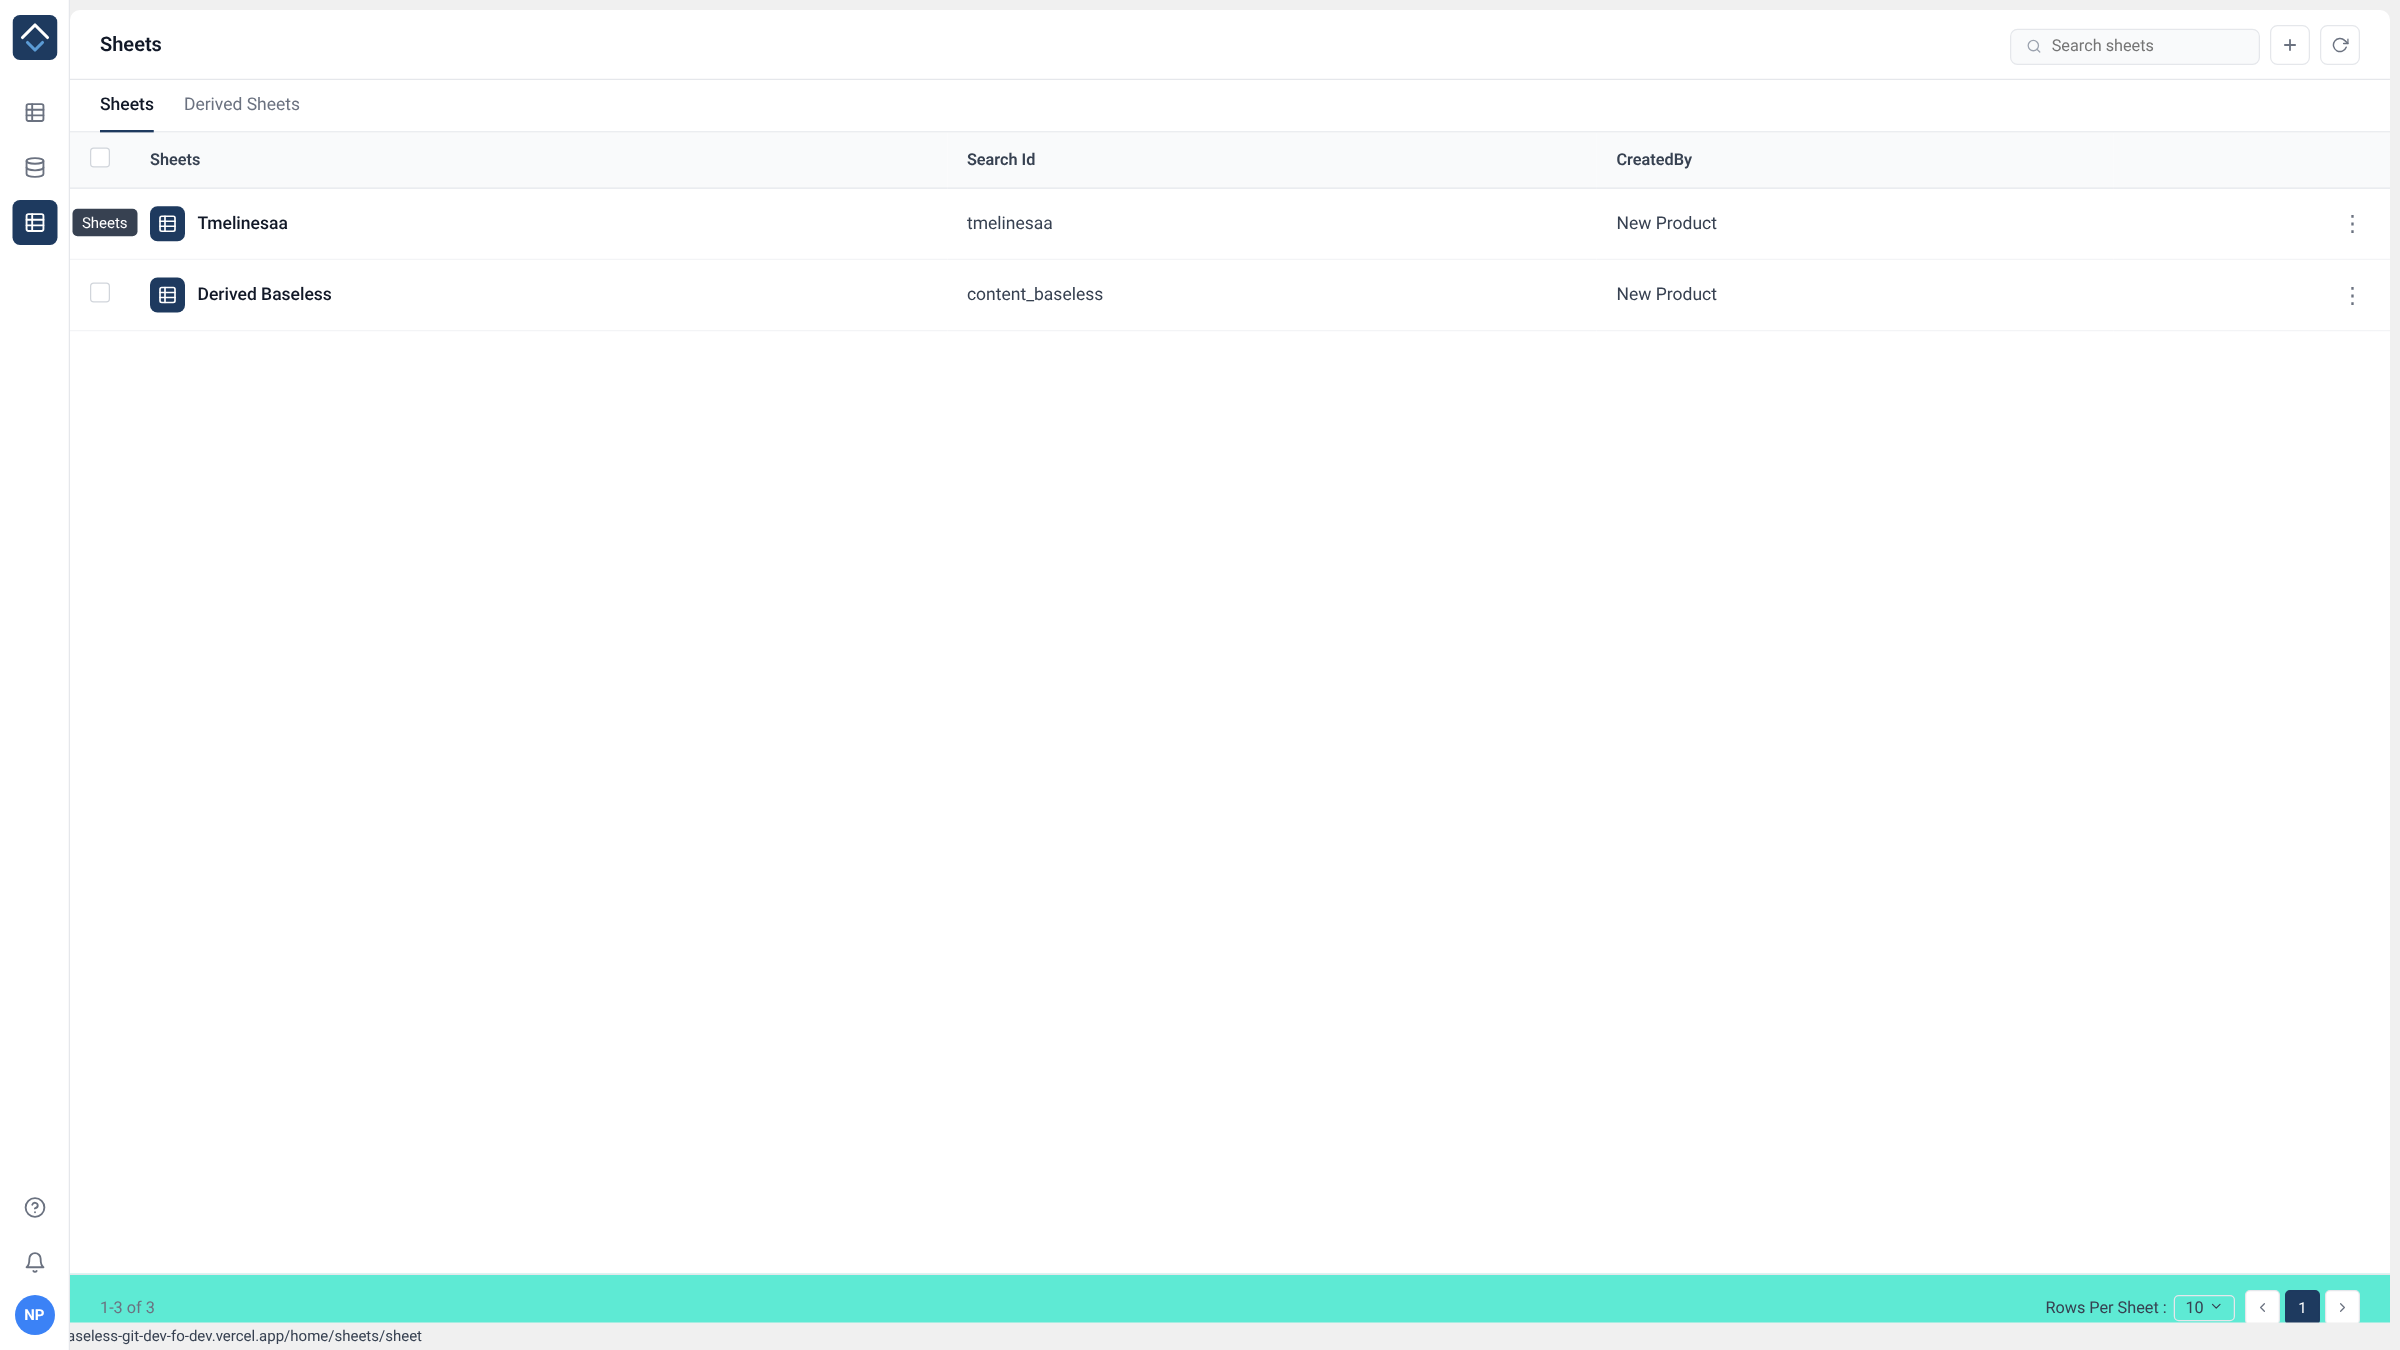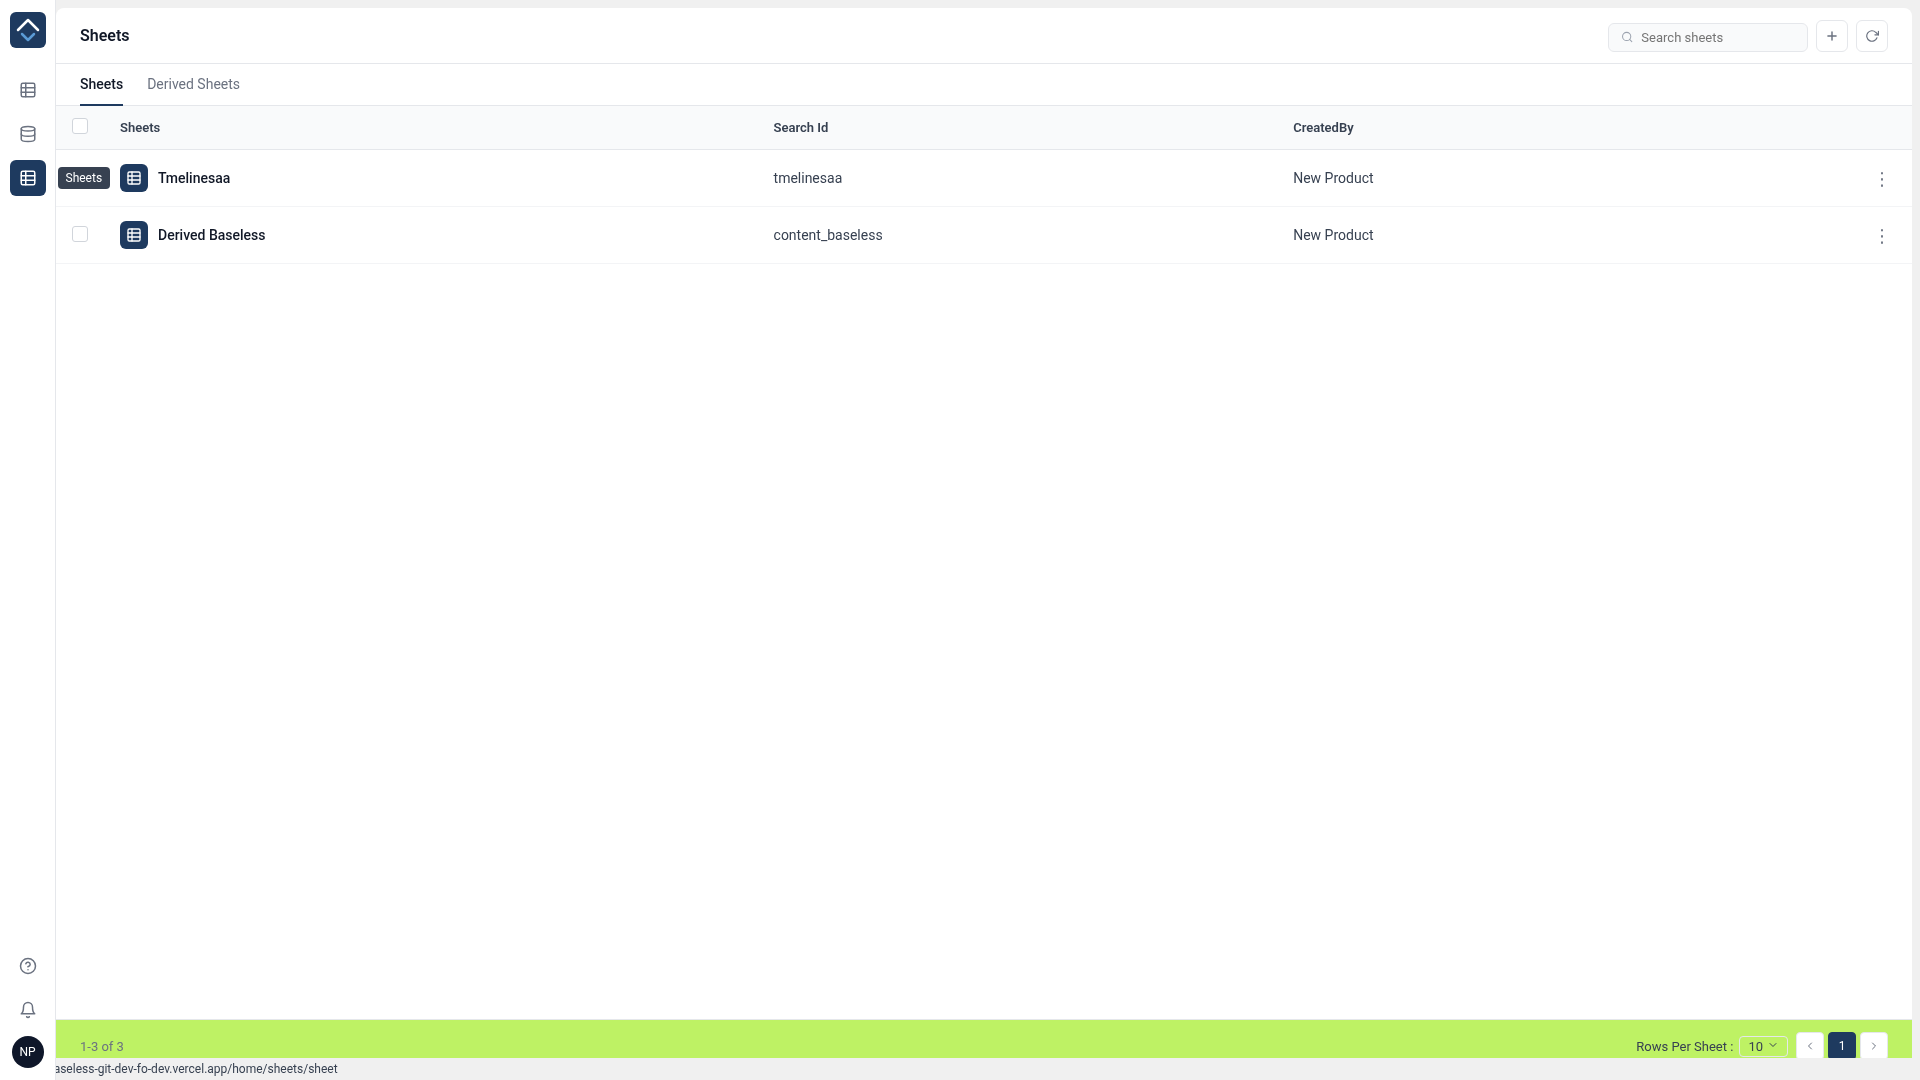--- a/index.html
+++ b/index.html
@@ -94,24 +94,24 @@
       border-radius: 4px;
       white-space: nowrap;
       pointer-events: none;
       z-index: 100;
     }
 
     .avatar {
       width: 32px;
       height: 32px;
       border-radius: 50%;
-      background: #0f172a;
+      background: #3b82f6;
       color: #fff;
       font-size: 12px;
-      font-weight: 400;
+      font-weight: 700;
       display: flex;
       align-items: center;
       justify-content: center;
       cursor: pointer;
     }
 
     
     .main-content {
       flex: 1;
       display: flex;
@@ -297,21 +297,21 @@
       text-align: right;
     }
 
     
     .footer {
       display: flex;
       align-items: center;
       justify-content: space-between;
       padding: 12px 24px;
       border-top: 1px solid #e5e7eb;
-      background: #bef264;
+      background: #5eead4;
     }
 
     .pagination-info {
       font-size: 13px;
       color: #6b7280;
     }
 
     .pagination-controls {
       display: flex;
       align-items: center;

